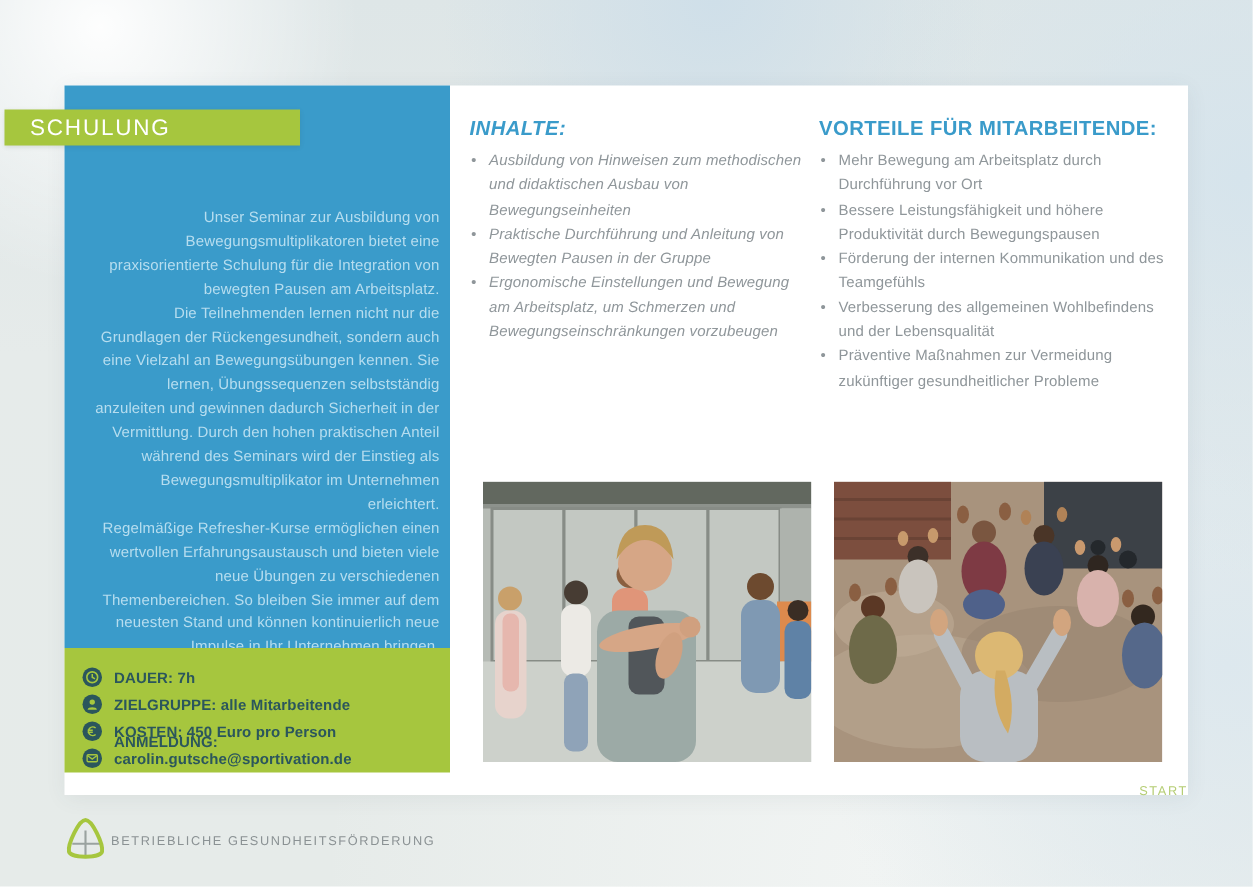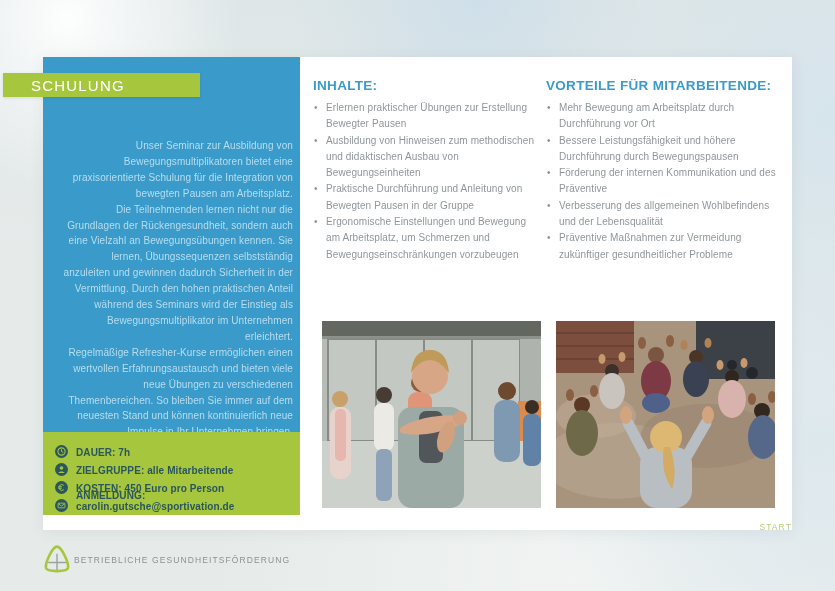--- a/index.html
+++ b/index.html
@@ -26,21 +26,21 @@
   }
   
   .blue-box{
     position:absolute;left:43px;top:57px;width:257px;height:375px;
     background:#3a9bca;
   }
   .schulung-bar{
     position:absolute;left:3px;top:73px;width:197px;height:24px;
     background:#a6c63e;z-index:4;
     display:flex;align-items:center;
-    padding-left:28px;box-sizing:border-box;
+    padding-left:17px;box-sizing:border-box;
     box-shadow:0 1px 3px rgba(60,80,60,.15);
   }
   .schulung-bar span{
     color:#ffffff;font-size:15px;font-weight:500;letter-spacing:1.2px;
   }
   .blue-title{
     position:absolute;left:63px;top:98px;width:225px;z-index:3;
     color:#eef8fd;font-size:14px;line-height:16.5px;font-weight:500;
     letter-spacing:.4px;
   }
@@ -61,21 +61,21 @@
     background:#2b565c;color:#a6c63e;
     display:flex;align-items:center;justify-content:center;
     flex:0 0 13px;margin-right:8px;
   }
   .info-icon svg{display:block;}
   .info-text{
     color:#2b565c;font-size:10px;font-weight:600;letter-spacing:.1px;
   }
   
   .col{position:absolute;top:78px;}
-  .col-inhalte{left:313px;width:225px;}
+  .col-inhalte{left:313px;width:225px;font-style:italic;}
   .col-vorteile{left:546px;width:243px;}
   .col-heading{
     color:#3a9bca;font-size:13.5px;font-weight:600;letter-spacing:.3px;
     margin:0 0 7px 0;
   }
   ul.bullets{list-style:none;margin:0;padding:0;}
   ul.bullets li{
     position:relative;
     padding-left:13px;
     color:#8f969a;font-size:10px;line-height:16.3px;letter-spacing:.1px;
@@ -154,33 +154,32 @@
             <path d="M1.4 3 L5 5.6 L8.6 3" fill="none" stroke="currentColor" stroke-width="1"></path>
           </svg>
       </span>
       <span class="info-text">ANMELDUNG: carolin.gutsche@sportivation.de</span>
     </div>
   </div>
 
   <div class="col col-inhalte">
     <h2 class="col-heading">INHALTE:</h2>
     <ul class="bullets">
-      <li>Erlernen praktischer Übungen zur Erstellung Bewegter Pausen</li>
       <li>Ausbildung von Hinweisen zum methodischen und didaktischen Ausbau von Bewegungseinheiten</li>
       <li>Praktische Durchführung und Anleitung von Bewegten Pausen in der Gruppe</li>
       <li>Ergonomische Einstellungen und Bewegung am Arbeitsplatz, um Schmerzen und Bewegungseinschränkungen vorzubeugen</li>
     </ul>
   </div>
 
   <div class="col col-vorteile">
     <h2 class="col-heading">VORTEILE FÜR MITARBEITENDE:</h2>
     <ul class="bullets">
       <li>Mehr Bewegung am Arbeitsplatz durch Durchführung vor Ort</li>
-      <li>Bessere Leistungsfähigkeit und höhere Durchführung durch Bewegungspausen</li>
-      <li>Förderung der internen Kommunikation und des Präventive</li>
+      <li>Bessere Leistungsfähigkeit und höhere Produktivität durch Bewegungspausen</li>
+      <li>Förderung der internen Kommunikation und des Teamgefühls</li>
       <li>Verbesserung des allgemeinen Wohlbefindens und der Lebensqualität</li>
       <li>Präventive Maßnahmen zur Vermeidung zukünftiger gesundheitlicher Probleme</li>
     </ul>
   </div>
 
   <div class="photo photo-left">
     <svg viewBox="0 0 219 187" preserveAspectRatio="none">
       <rect width="219" height="187" fill="#b6bbb5"></rect>
       <rect width="219" height="15" fill="#62685f"></rect>
       <rect y="15" width="219" height="3" fill="#8d928c"></rect>

